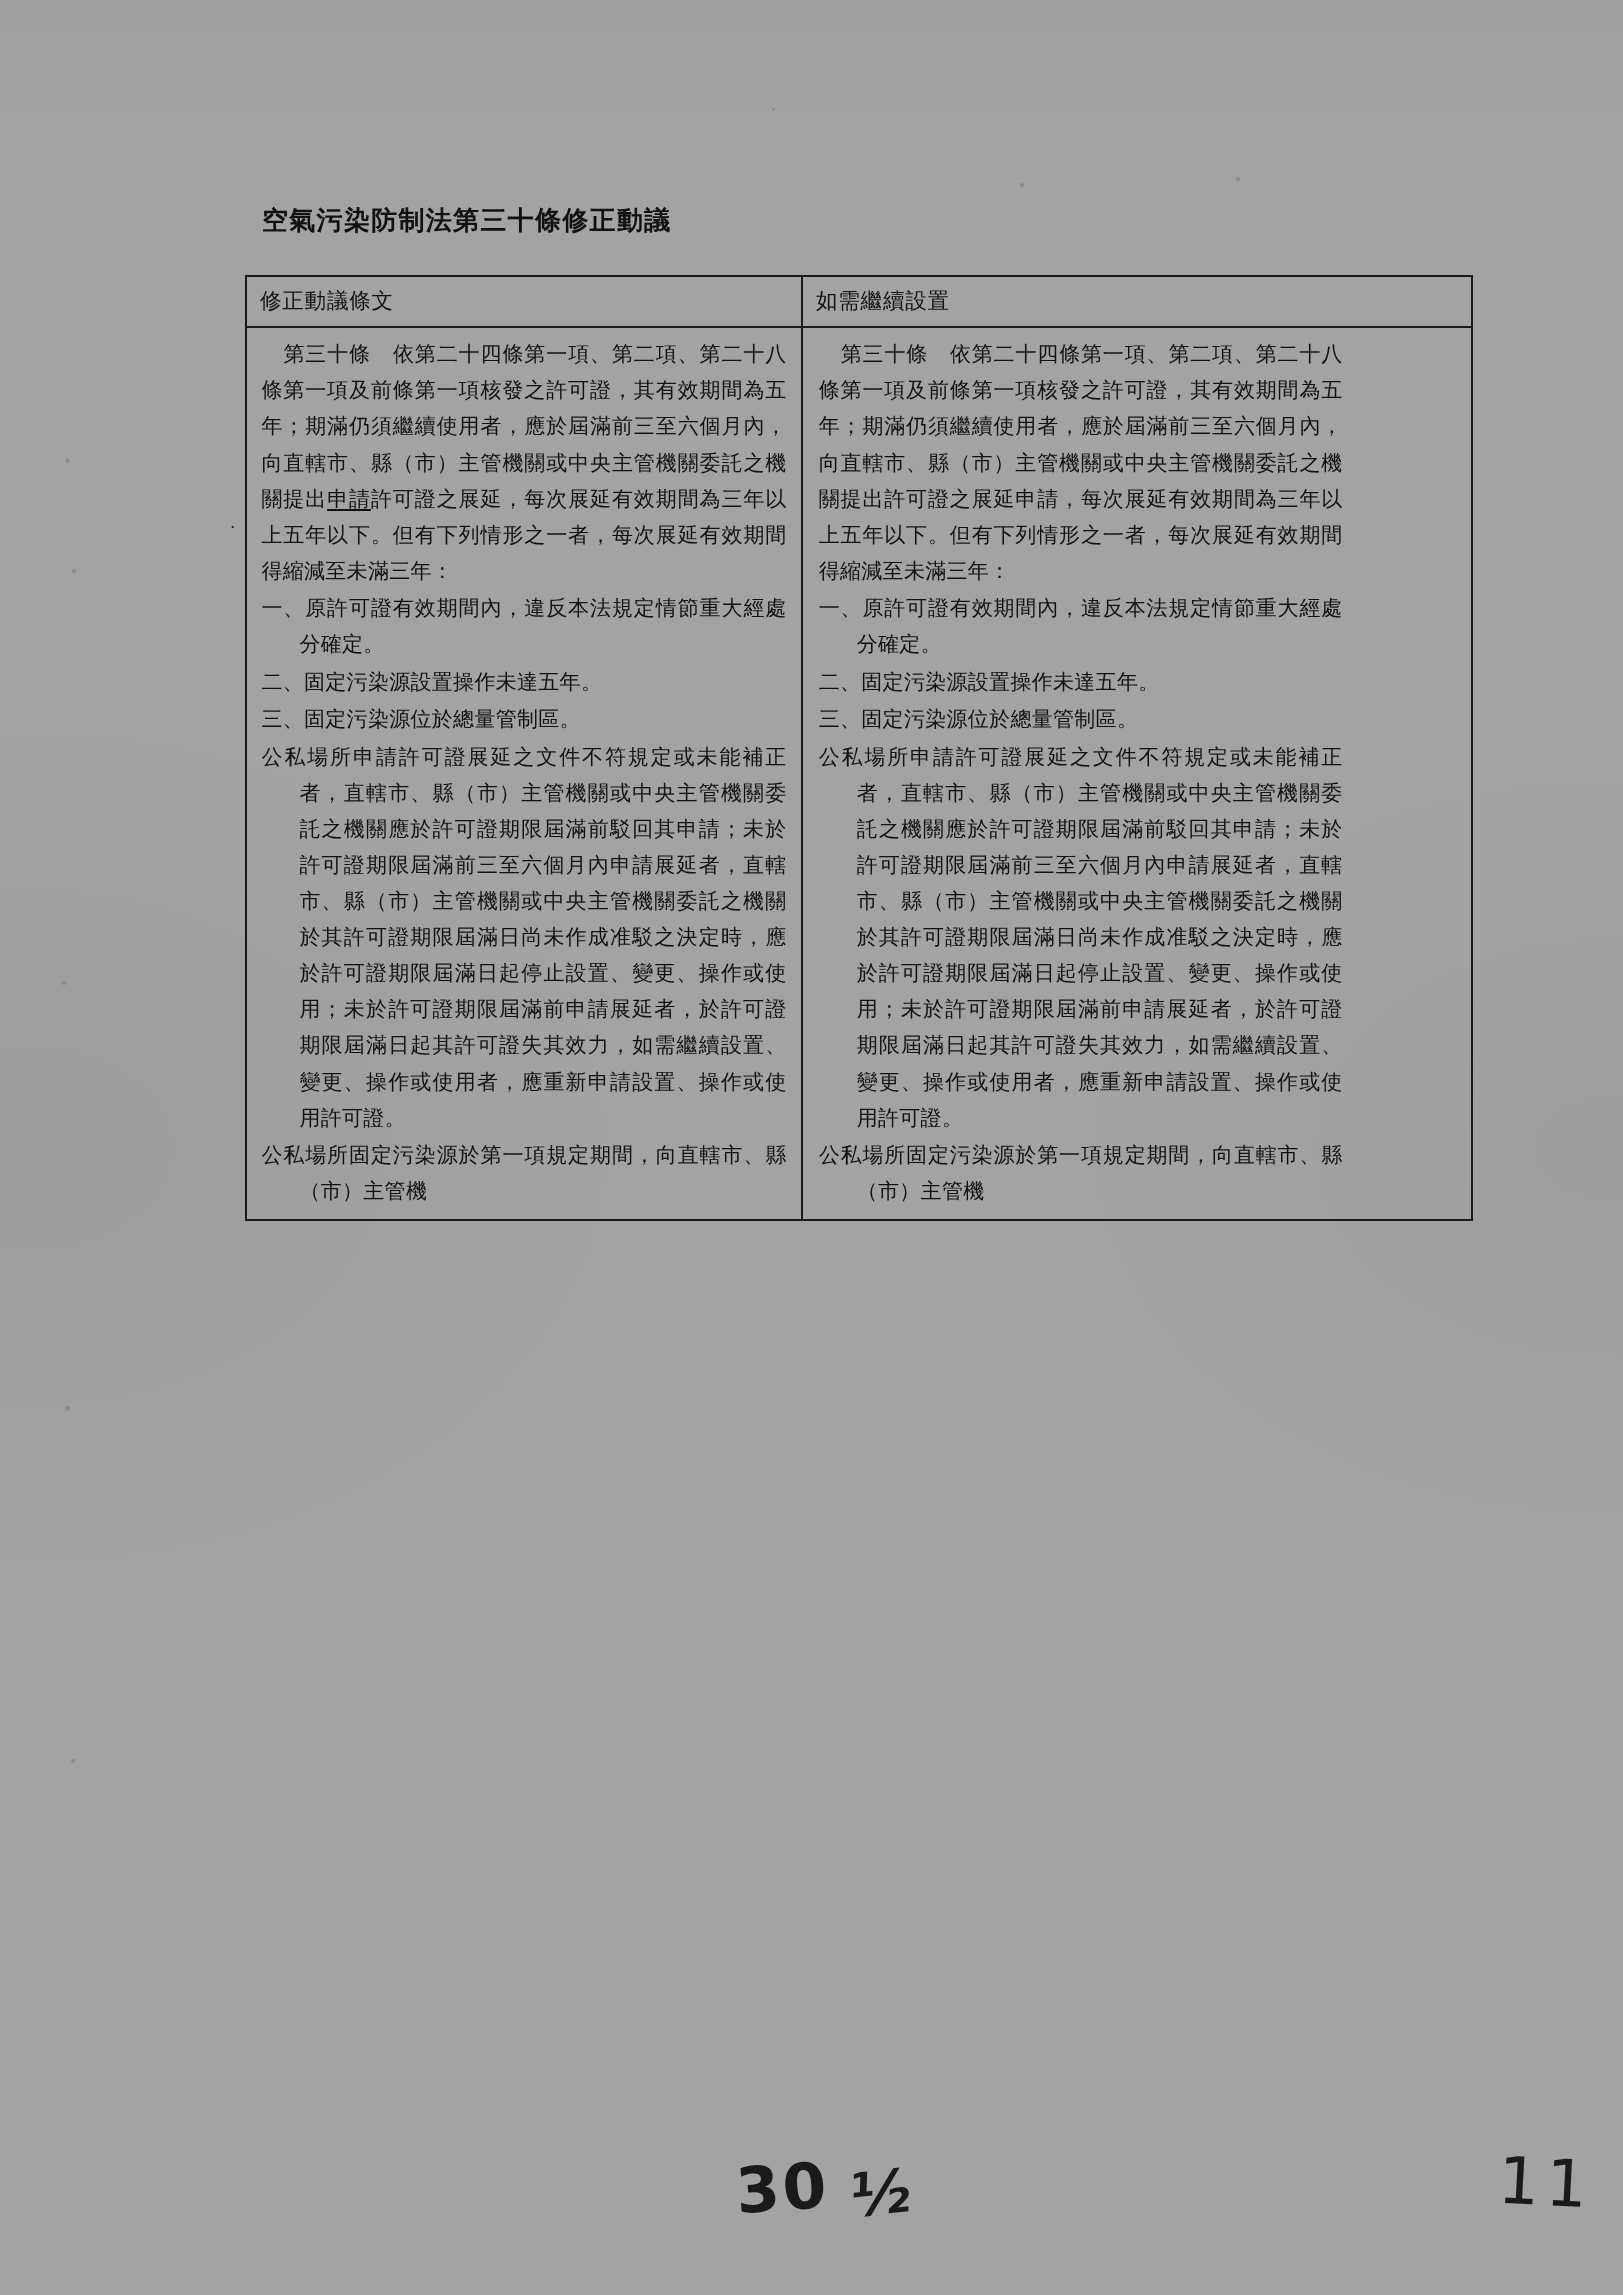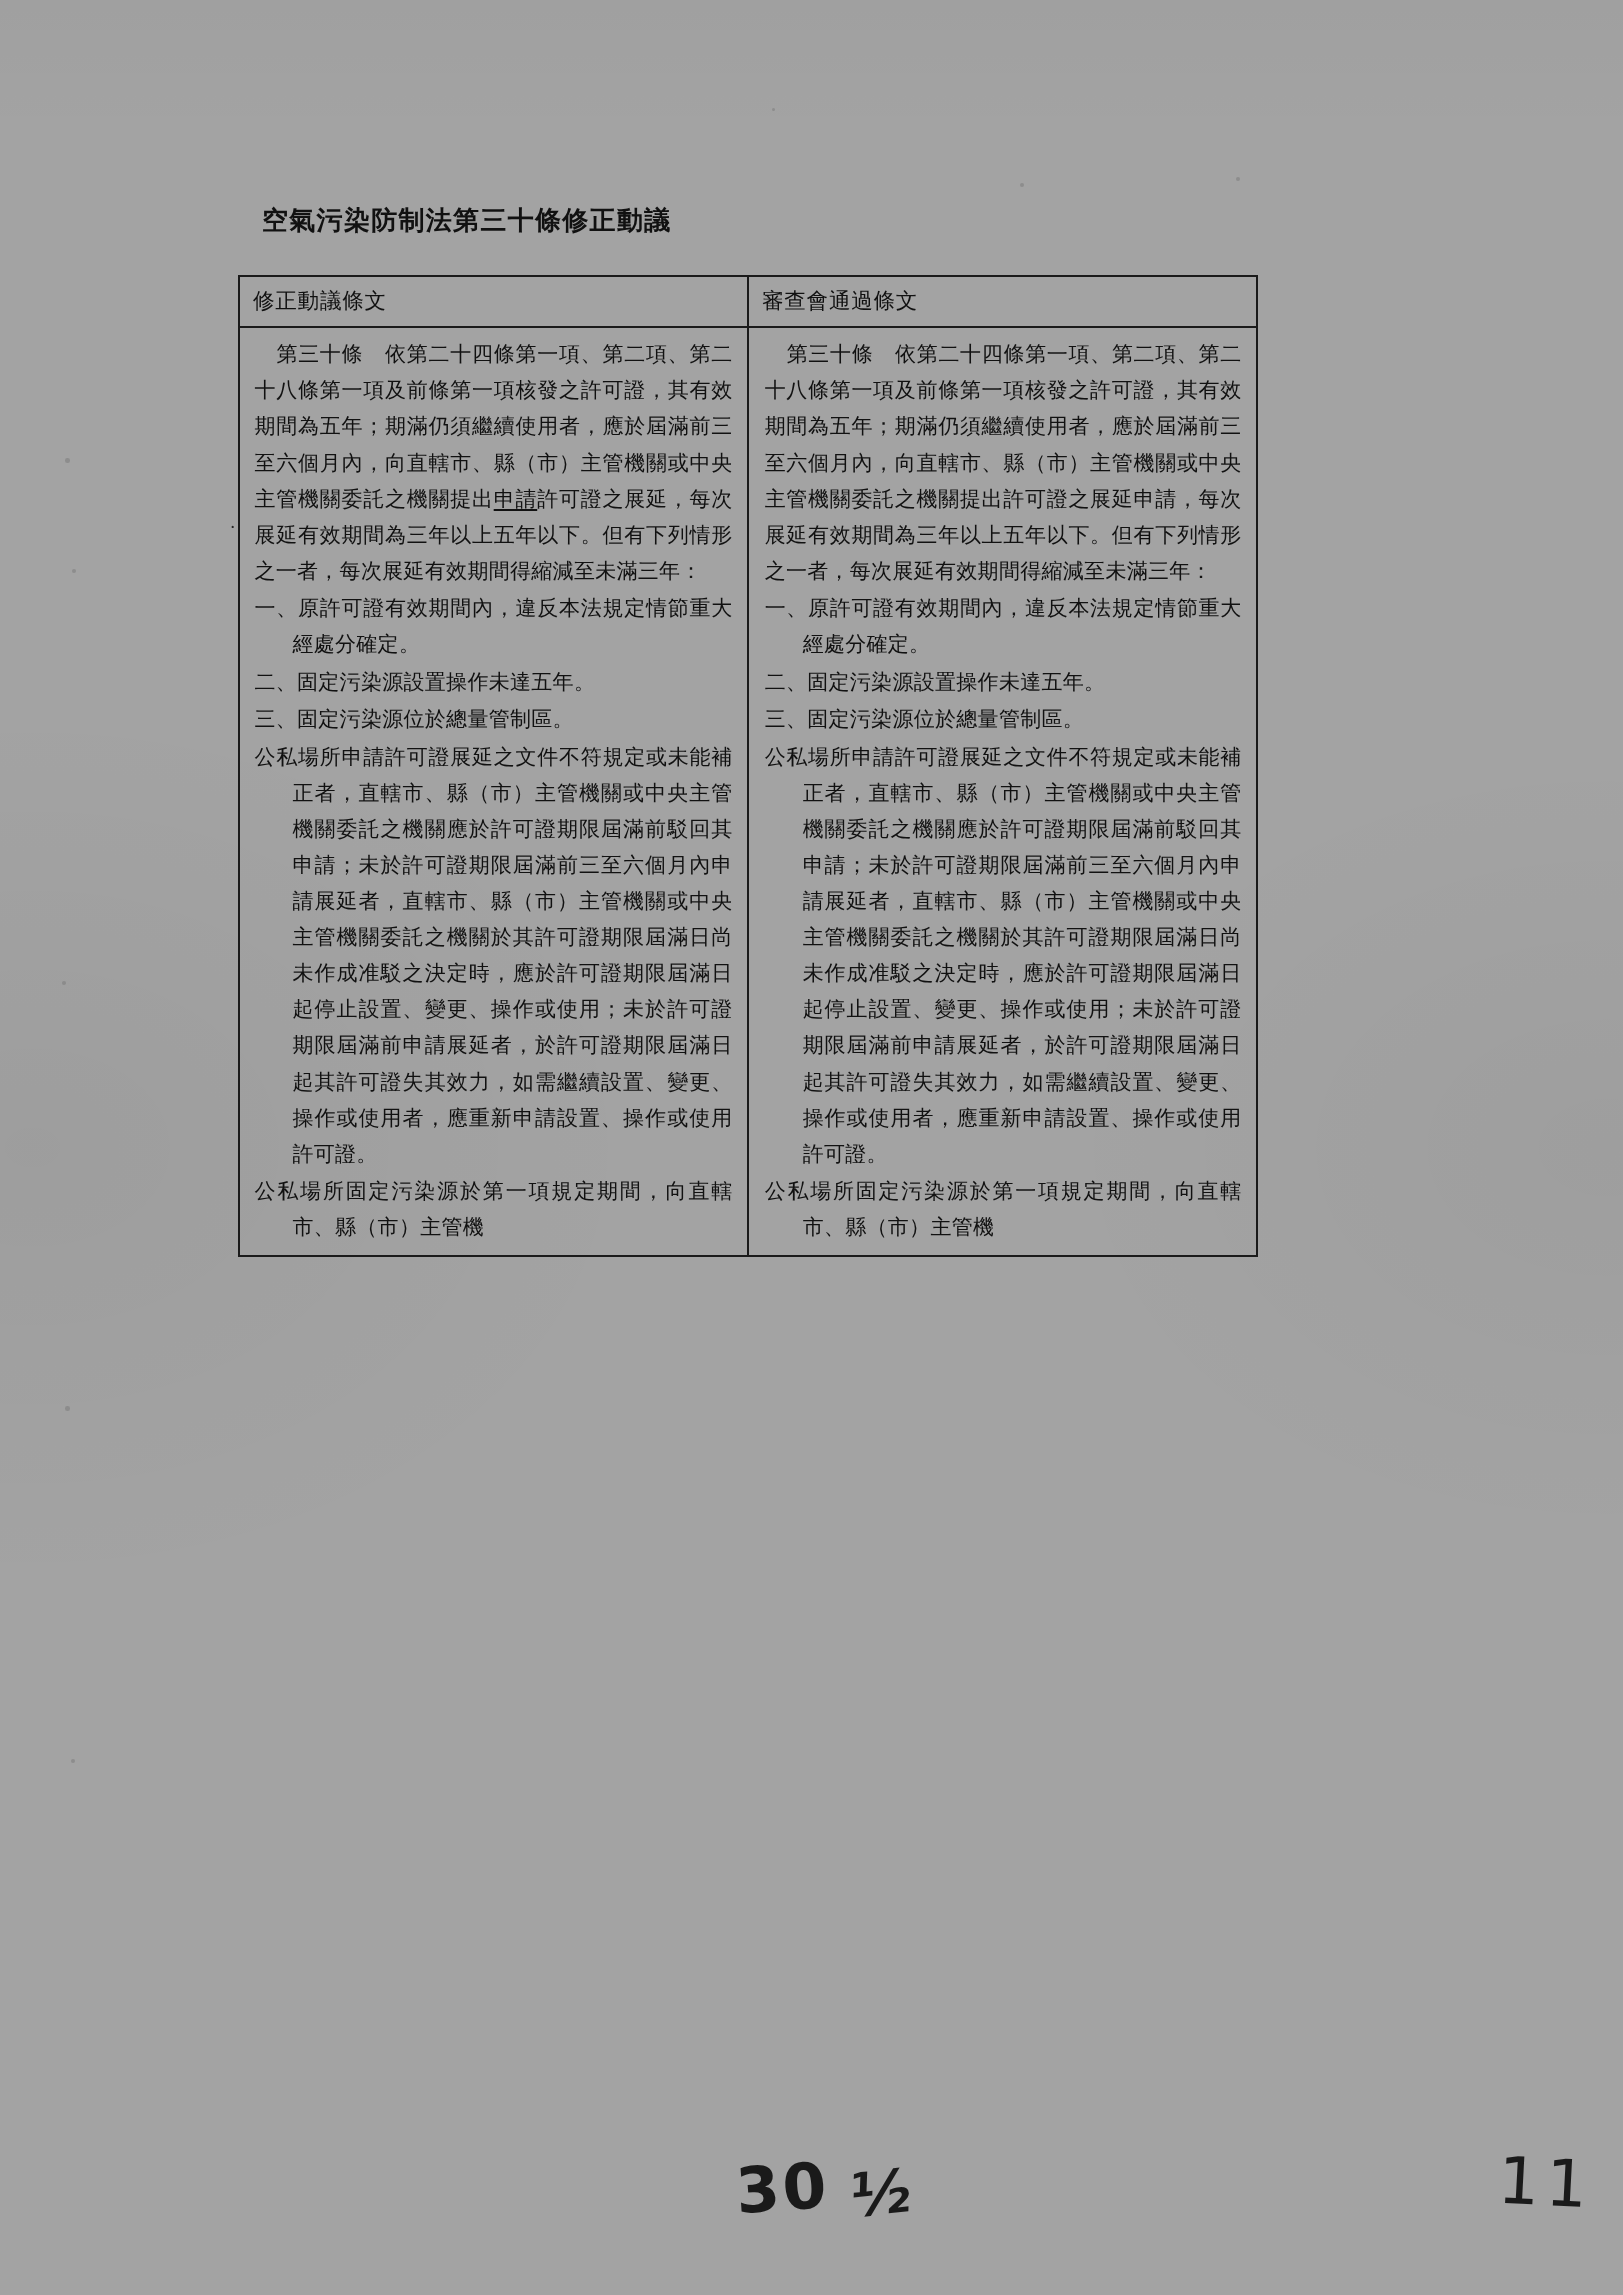--- a/index.html
+++ b/index.html
@@ -34,23 +34,23 @@
     position: absolute;
     left: 262px;
     top: 203px;
     font-size: 26px;
     letter-spacing: 1.3px;
     font-weight: 600;
     white-space: nowrap;
   }
   .table {
     position: absolute;
-    left: 238px;
+    left: 245px;
     top: 275px;
-    width: 1020px;
+    width: 1228px;
     border: 2px solid #1a1a1a;
     box-sizing: border-box;
     background: transparent;
   }
   .thead {
     display: flex;
     border-bottom: 2px solid #1a1a1a;
   }
   .th {
     box-sizing: border-box;
@@ -138,21 +138,21 @@
 <div class="page">
   <div class="scan-tint"></div>
 
   <div class="doc-title">空氣污染防制法第三十條修正動議</div>
 
   <div class="dot-mark">·</div>
 
   <div class="table">
     <div class="thead">
       <div class="th left">修正動議條文</div>
-      <div class="th right">審查會通過條文</div>
+      <div class="th right">如需繼續設置</div>
     </div>
     <div class="tbody">
 
       <div class="td">
         <p class="para indent-first">第三十條　依第二十四條第一項、第二項、第二十八條第一項及前條第一項核發之許可證，其有效期間為五年；期滿仍須繼續使用者，應於屆滿前三至六個月內，向直轄市、縣（市）主管機關或中央主管機關委託之機關提出<span class="underline">申請</span>許可證之展延，每次展延有效期間為三年以上五年以下。但有下列情形之一者，每次展延有效期間得縮減至未滿三年：</p>
         <p class="para hang">一、原許可證有效期間內，違反本法規定情節重大經處分確定。</p>
         <p class="para hang">二、固定污染源設置操作未達五年。</p>
         <p class="para hang">三、固定污染源位於總量管制區。</p>
         <p class="para block-indent">公私場所申請許可證展延之文件不符規定或未能補正者，直轄市、縣（市）主管機關或中央主管機關委託之機關應於許可證期限屆滿前駁回其申請；未於許可證期限屆滿前三至六個月內申請展延者，直轄市、縣（市）主管機關或中央主管機關委託之機關於其許可證期限屆滿日尚未作成准駁之決定時，應於許可證期限屆滿日起停止設置、變更、操作或使用；未於許可證期限屆滿前申請展延者，於許可證期限屆滿日起其許可證失其效力，如需繼續設置、變更、操作或使用者，應重新申請設置、操作或使用許可證。</p>
         <p class="para block-indent">公私場所固定污染源於第一項規定期間，向直轄市、縣（市）主管機</p>

